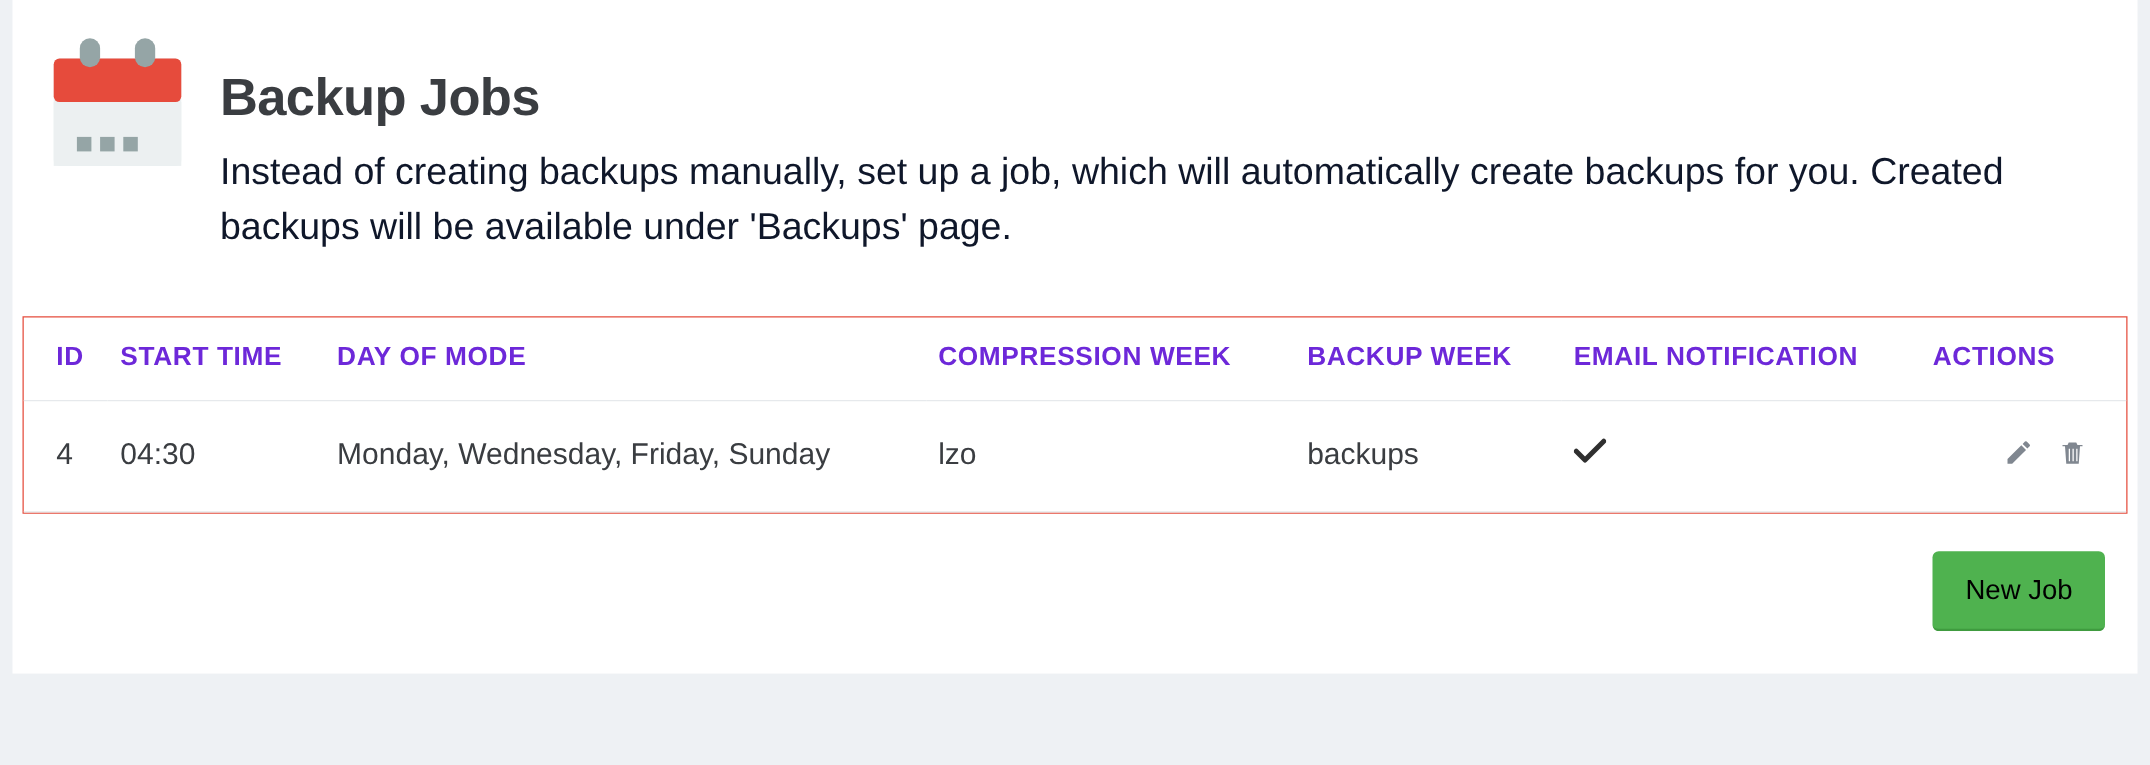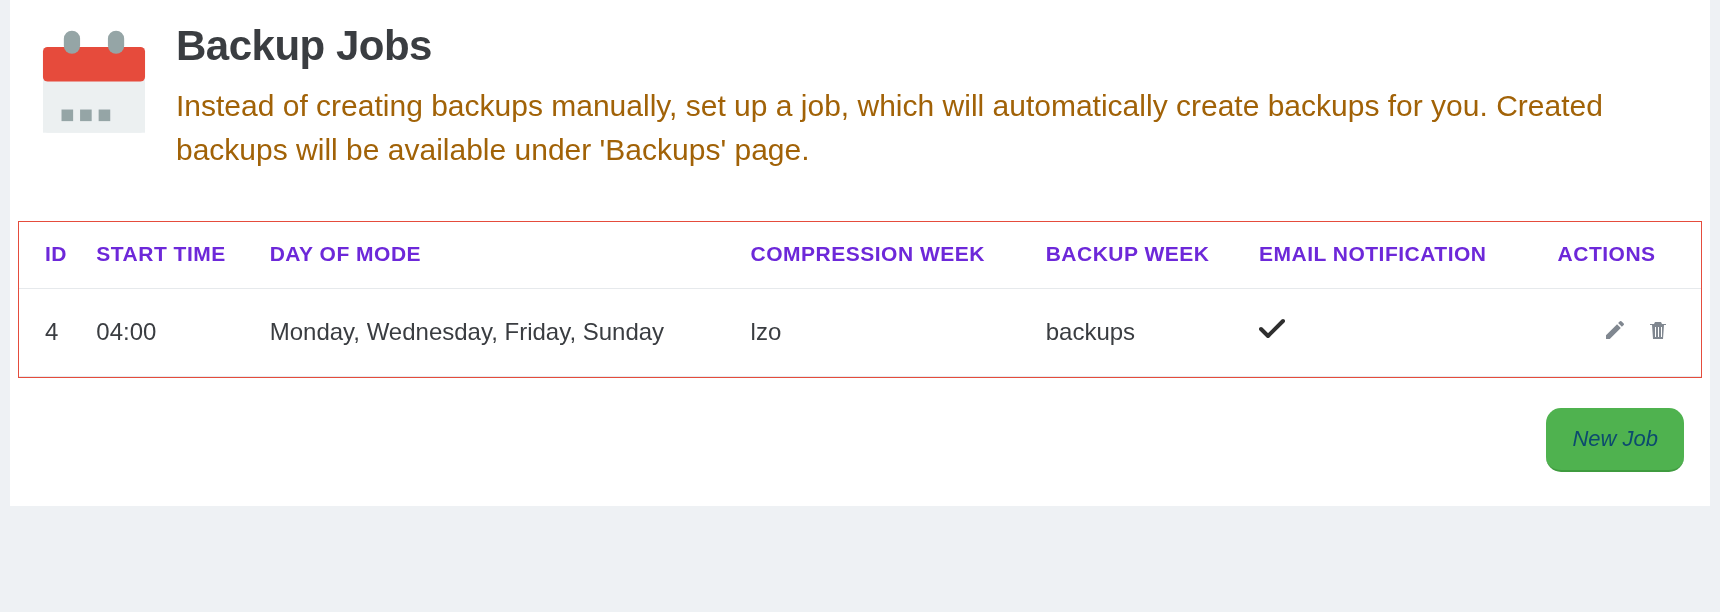--- a/index.html
+++ b/index.html
@@ -28,25 +28,26 @@
     }
     .header-text {
       flex: 1;
     }
     .title {
       font-size: 42px;
       font-weight: 600;
       color: #3a3d41;
       letter-spacing: -0.5px;
       margin-bottom: 14px;
+      margin-top: 32px;
     }
     .subtitle {
       font-size: 30px;
       line-height: 1.45;
-      color: #a16207;
+      color: #0f172a;
       font-weight: 400;
     }
     .table-wrapper {
       border: 1.5px solid #e54c3c;
       border-top: 1.5px solid #e54c3c;
       margin-left: -18px;
       margin-right: -12px;
       padding: 0;
     }
     table {
@@ -56,21 +57,21 @@
     thead th {
       font-size: 21px;
       font-weight: 600;
       color: #6d28d9;
       text-align: left;
       letter-spacing: 0.5px;
       padding: 20px 10px 22px 10px;
       border-bottom: 1px solid #e6e9ec;
     }
     thead th:first-child { padding-left: 26px; }
-    thead th:last-child { text-align: center; padding-right: 34px; }
+    thead th:last-child { text-align: left; padding-right: 34px; }
     tbody td {
       font-size: 24px;
       color: #3a3d41;
       padding: 26px 10px 28px 10px;
       border-bottom: 1px solid #e6e9ec;
       vertical-align: middle;
     }
     tbody td:first-child { padding-left: 26px; }
     tbody td:last-child { text-align: right; padding-right: 28px; white-space: nowrap; }
     .check { color: #2f2f2f; }
@@ -84,29 +85,28 @@
       cursor: pointer;
       margin-left: 6px;
     }
     .footer {
       display: flex;
       justify-content: flex-end;
       padding: 30px 6px 10px 0;
     }
     .new-btn {
       background: #4fb24f;
-      color: #0c4a6e;
+      color: #000000;
       border: none;
-      border-radius: 15px;
+      border-radius: 5px;
       font-size: 22px;
       font-weight: 500;
       padding: 18px 26px;
       cursor: pointer;
       border-bottom: 2px solid #3f9b3f;
-      font-style: italic;
     }
   </style>
 </head>
 <body>
 
 <div class="panel">
 
   <div class="header-row">
     <div class="calendar-icon">
       <svg viewBox="0 0 100 96" width="116" height="112">
@@ -138,21 +138,21 @@
           <th>DAY OF MODE</th>
           <th>COMPRESSION WEEK</th>
           <th>BACKUP WEEK</th>
           <th>EMAIL NOTIFICATION</th>
           <th>ACTIONS</th>
         </tr>
       </thead>
       <tbody>
         <tr>
           <td>4</td>
-          <td>04:00</td>
+          <td>04:30</td>
           <td>Monday, Wednesday, Friday, Sunday</td>
           <td>lzo</td>
           <td>backups</td>
           <td>
             <span class="check">
               <svg width="26" height="22" viewBox="0 0 26 22">
                   <path d="M2 11 L9 18 L24 3" stroke="#2f2f2f" stroke-width="4" fill="none" stroke-linecap="round" stroke-linejoin="round"></path>
                 </svg>
             </span>
           </td>

